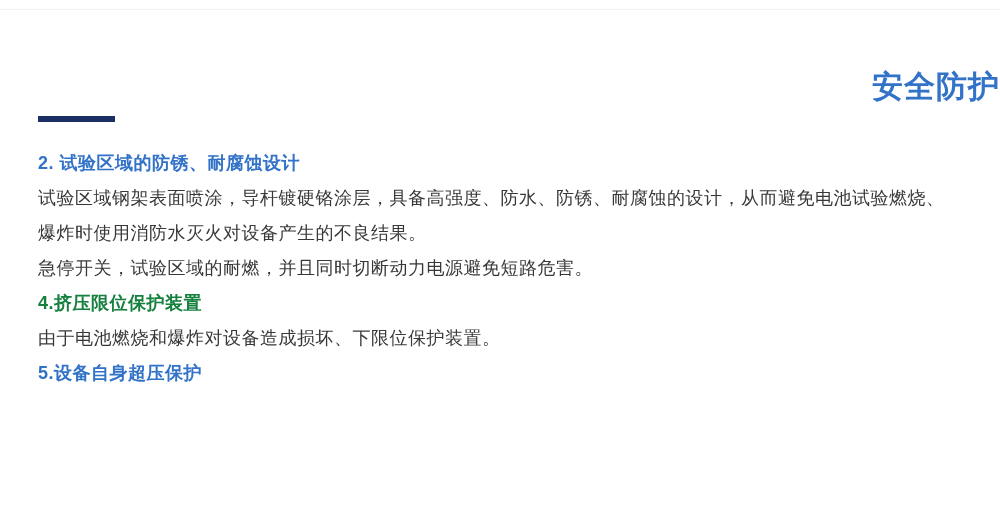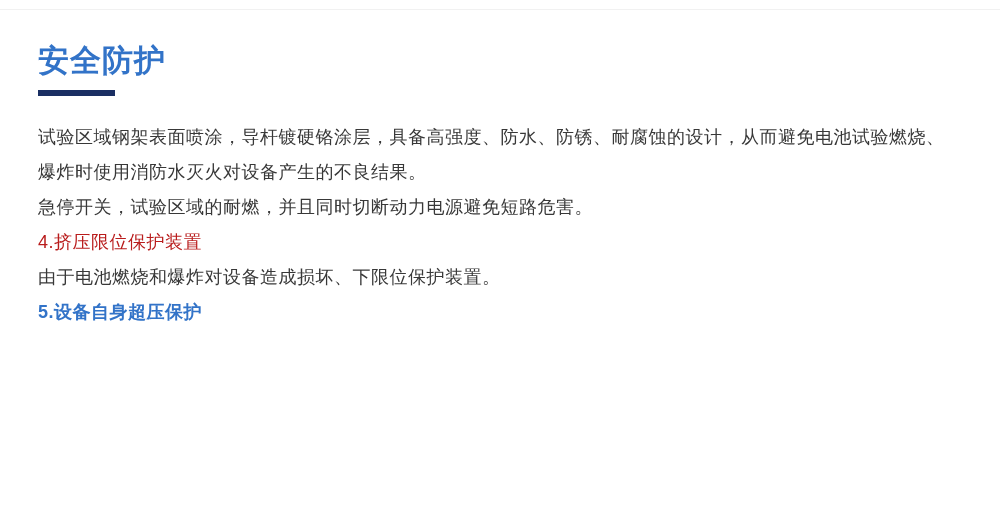--- a/index.html
+++ b/index.html
@@ -11,26 +11,27 @@
     font-family: "Liberation Sans", "DejaVu Sans", sans-serif;
     position: relative;
   }
   .top-divider {
     position: absolute;
     top: 9px; left: 0;
     width: 100%; height: 1px;
     background: #f1f1f1;
   }
   .page-title {
-    margin: 40px 0 0 38px;
+    margin: 66px 0 0 38px;
     font-size: 31px;
     font-weight: bold;
     color: #3273c8;
     line-height: 42px;
     letter-spacing: 1px;
+    text-align: right;
   }
   .title-underline {
     margin: 8px 0 0 38px;
     width: 77px;
     height: 6px;
     background: #1a2f63;
   }
   .content {
     margin-top: 24px;
     padding: 0 40px 0 38px;
@@ -40,39 +41,40 @@
     height: 35px;
     line-height: 35px;
     letter-spacing: 0.5px;
     white-space: nowrap;
   }
   .h.blue {
     color: #3273c8;
     font-weight: bold;
   }
   .h.plain {
-    color: #b91c1c;
-    font-weight: normal;
+    color: #15803d;
+    font-weight: bold;
   }
   .line {
     color: #383838;
   }
 </style>
 </head>
 <body>
 
 <div class="top-divider"></div>
 
 <h1 class="page-title">安全防护</h1>
 <div class="title-underline"></div>
 
 <div class="content">
 
 
   <div class="sec">
+    <div class="h blue">2. 试验区域的防锈、耐腐蚀设计</div>
     <div class="line">试验区域钢架表面喷涂，导杆镀硬铬涂层，具备高强度、防水、防锈、耐腐蚀的设计，从而避免电池试验燃烧、</div>
     <div class="line">爆炸时使用消防水灭火对设备产生的不良结果。</div>
   </div>
 
   <div class="sec">
     <div class="line">急停开关，试验区域的耐燃，并且同时切断动力电源避免短路危害。</div>
   </div>
 
   <div class="sec">
     <div class="h plain">4.挤压限位保护装置</div>

